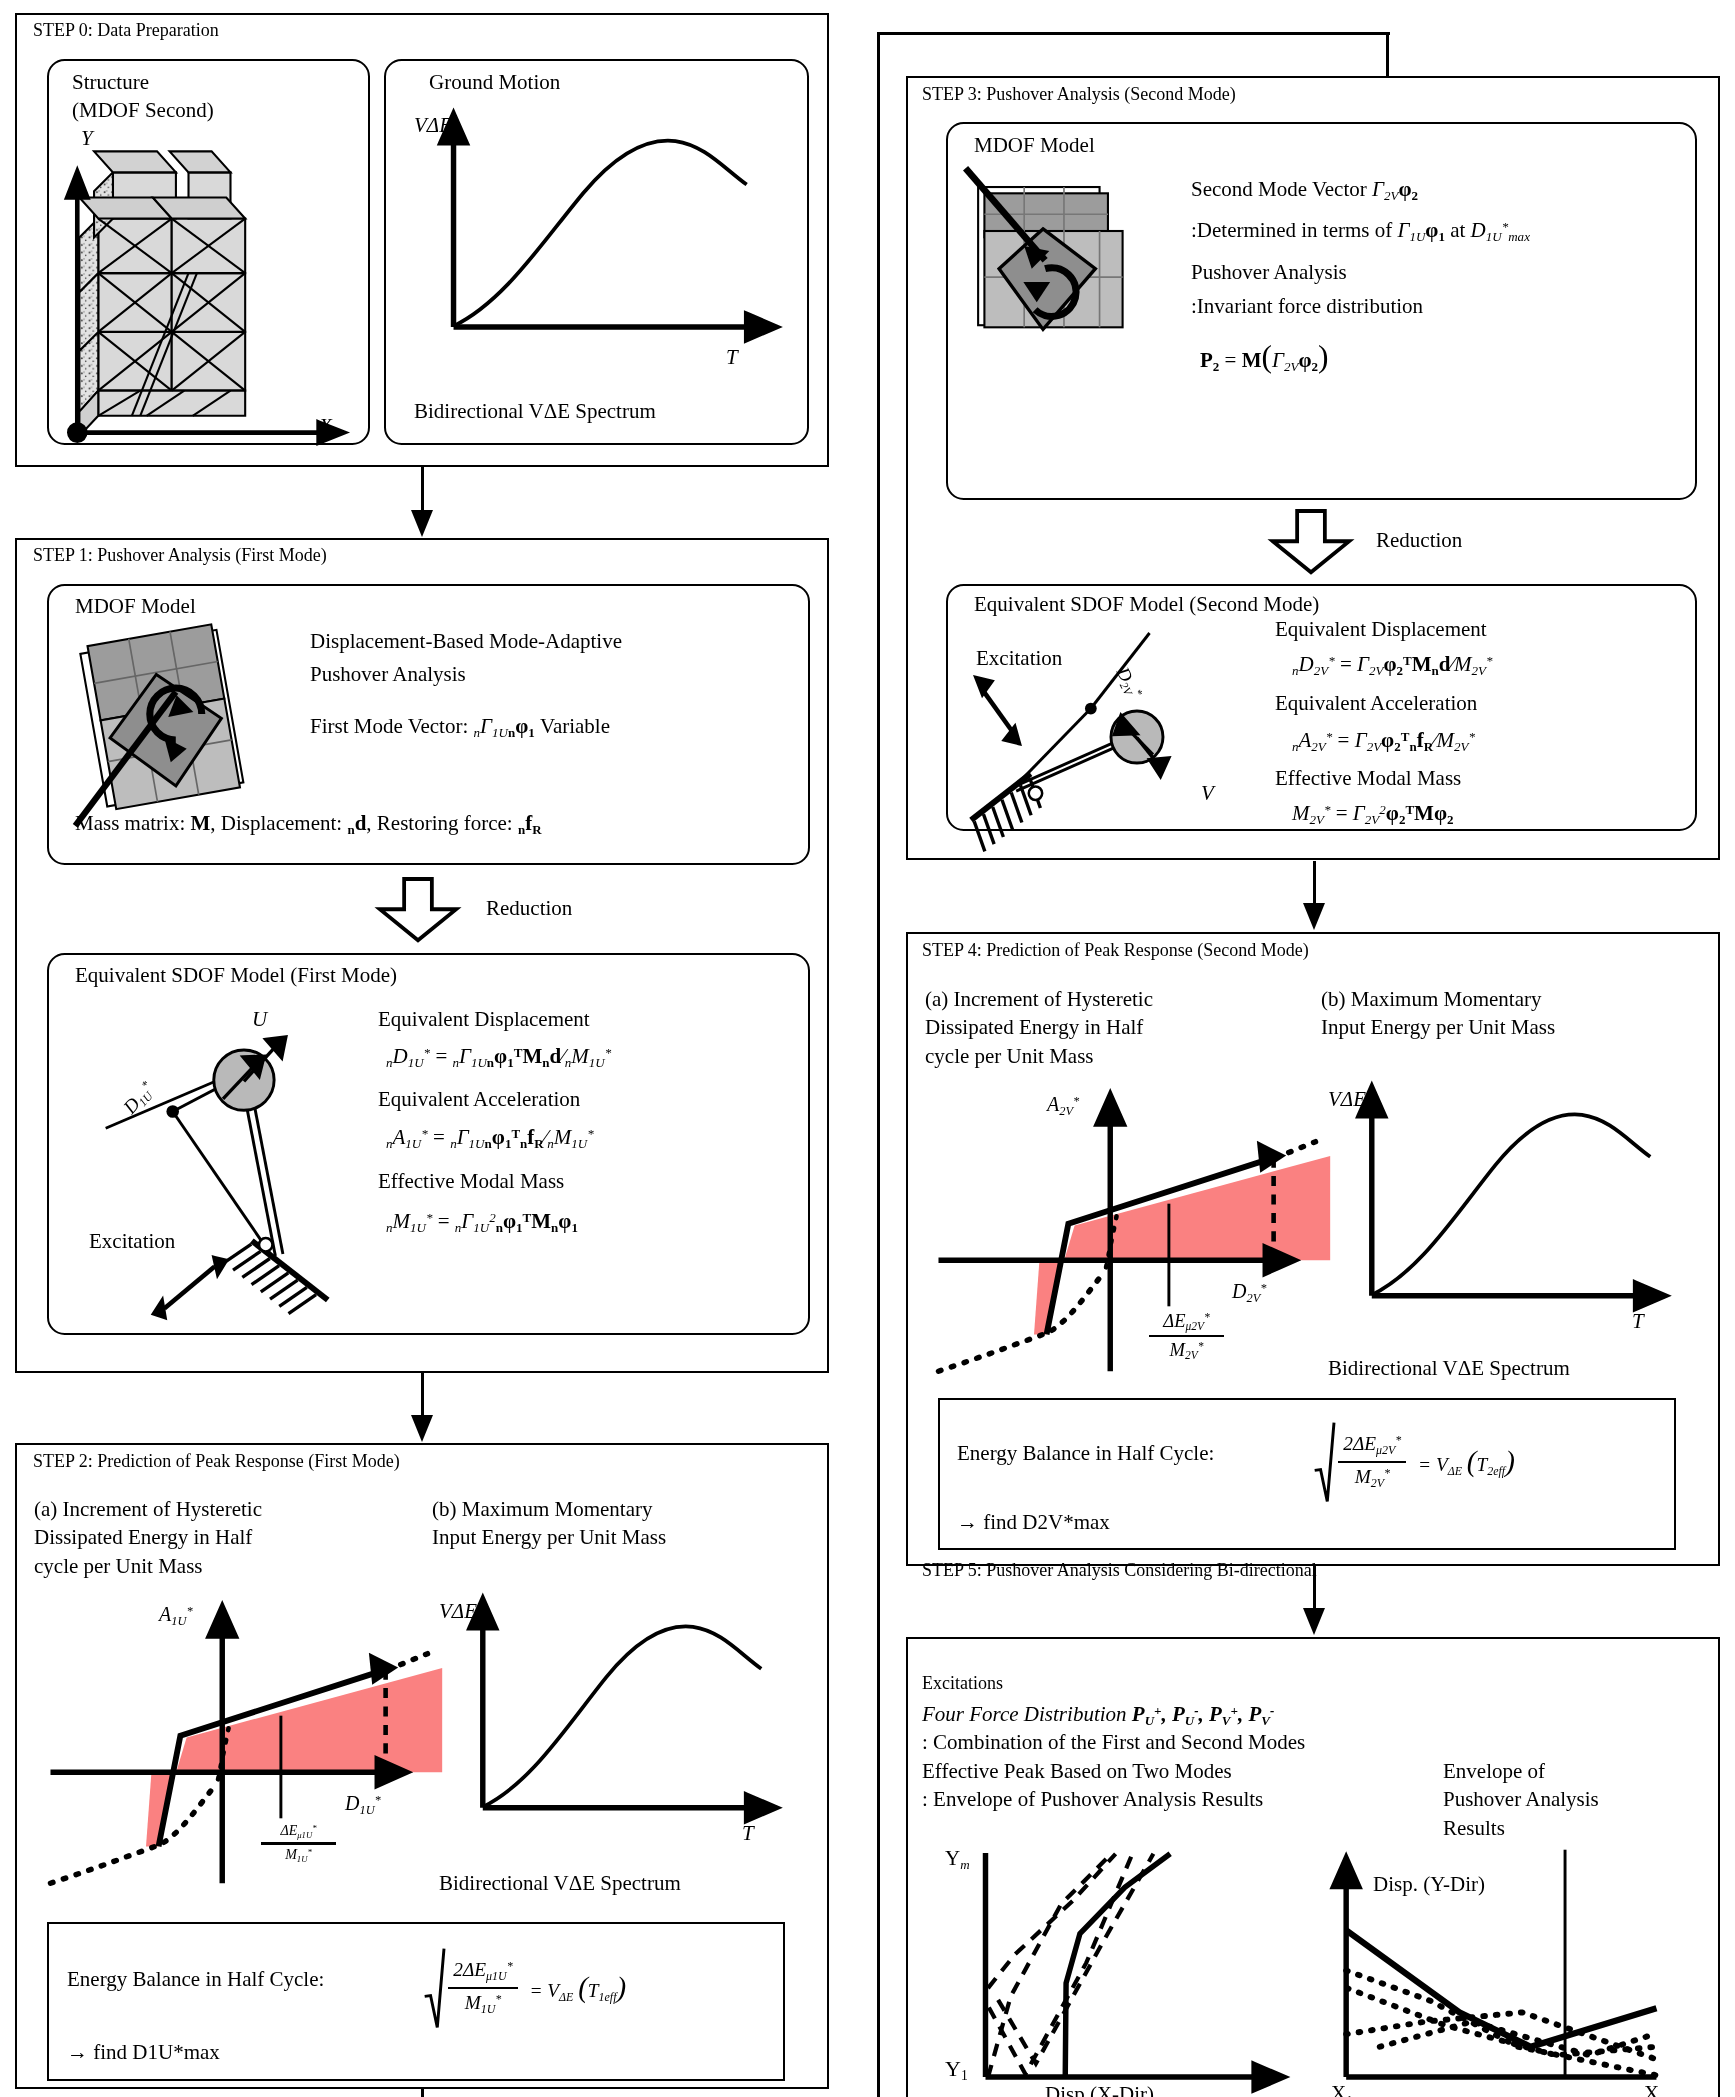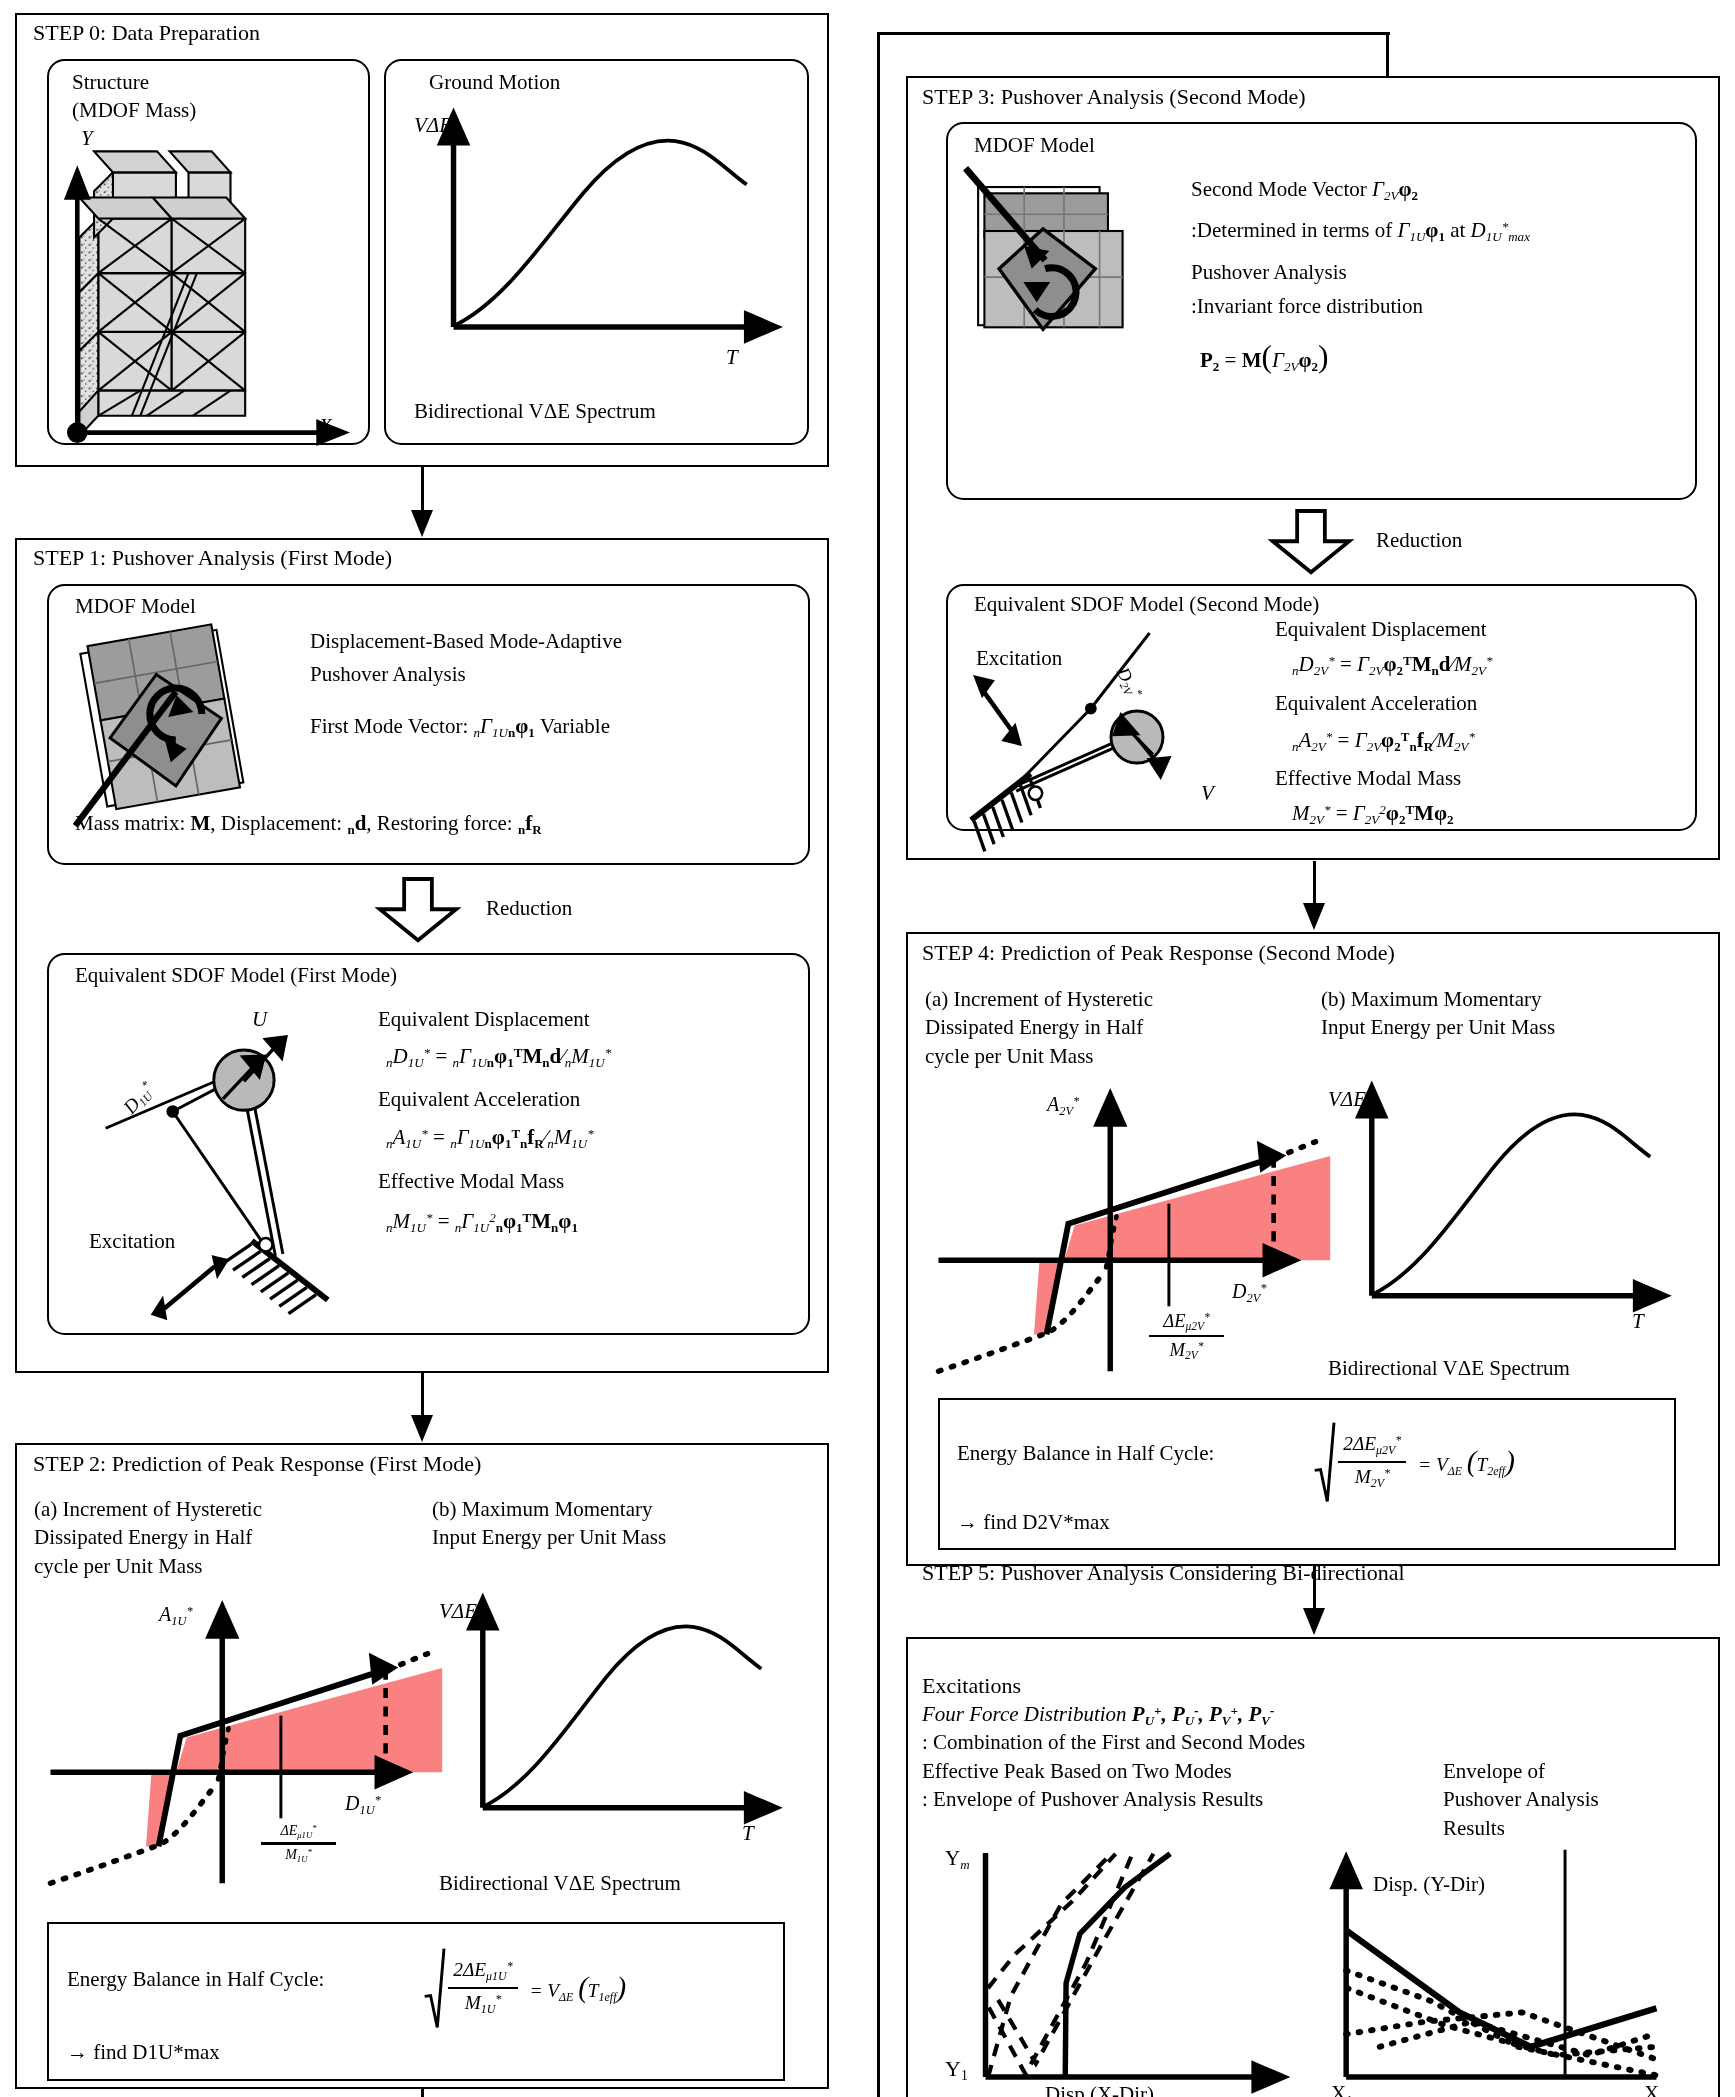--- a/index.html
+++ b/index.html
@@ -25,21 +25,21 @@
     border-radius:17.6px;
     background:#fff;
   }
   .plain-box{
     position:absolute;
     border:2.5px solid #000;
     background:#fff;
   }
   .step-title{
     position:absolute;
-    font-size:22px;
+    font-size:18px;
     line-height:1.18;
     white-space:nowrap;
   }
   .lbl{ position:absolute; font-size:21px; line-height:1.22; }
   .lbl-b{ position:absolute; font-size:21px; line-height:1.26; }
   .ital{ font-style:italic; }
   .bold{ font-weight:bold; }
   sub{ font-size:0.62em; vertical-align:-0.30em; }
   sup{ font-size:0.62em; vertical-align:0.50em; }
 
@@ -63,21 +63,21 @@
 <body>
 
 <div class="page">
 
 <div class="step-box" style="left:15px; top:12.6px; width:814px; height:454px;">
 </div>
 <div class="step-title" style="left:33px; top:20px;">STEP 0: Data Preparation</div>
 
 <div class="inner-box" style="left:47px; top:59px; width:323px; height:386px;"></div>
 <div class="lbl" style="left:72px; top:70px;">Structure</div>
-<div class="lbl" style="left:72px; top:98px;">(MDOF Mass)</div>
+<div class="lbl" style="left:72px; top:98px;">(MDOF Second)</div>
 
 <div class="fig" style="left:50px; top:122px;">
 <svg width="319" height="319" viewBox="0 0 760 760">
   <defs>
     <pattern id="speck" width="18" height="18" patternUnits="userSpaceOnUse">
       <rect width="18" height="18" fill="#e2e2e2"></rect>
       <circle cx="4" cy="5" r="2.2" fill="#333"></circle>
       <circle cx="13" cy="12" r="1.8" fill="#333"></circle>
       <circle cx="9" cy="2" r="1.3" fill="#555"></circle>
     </pattern>

